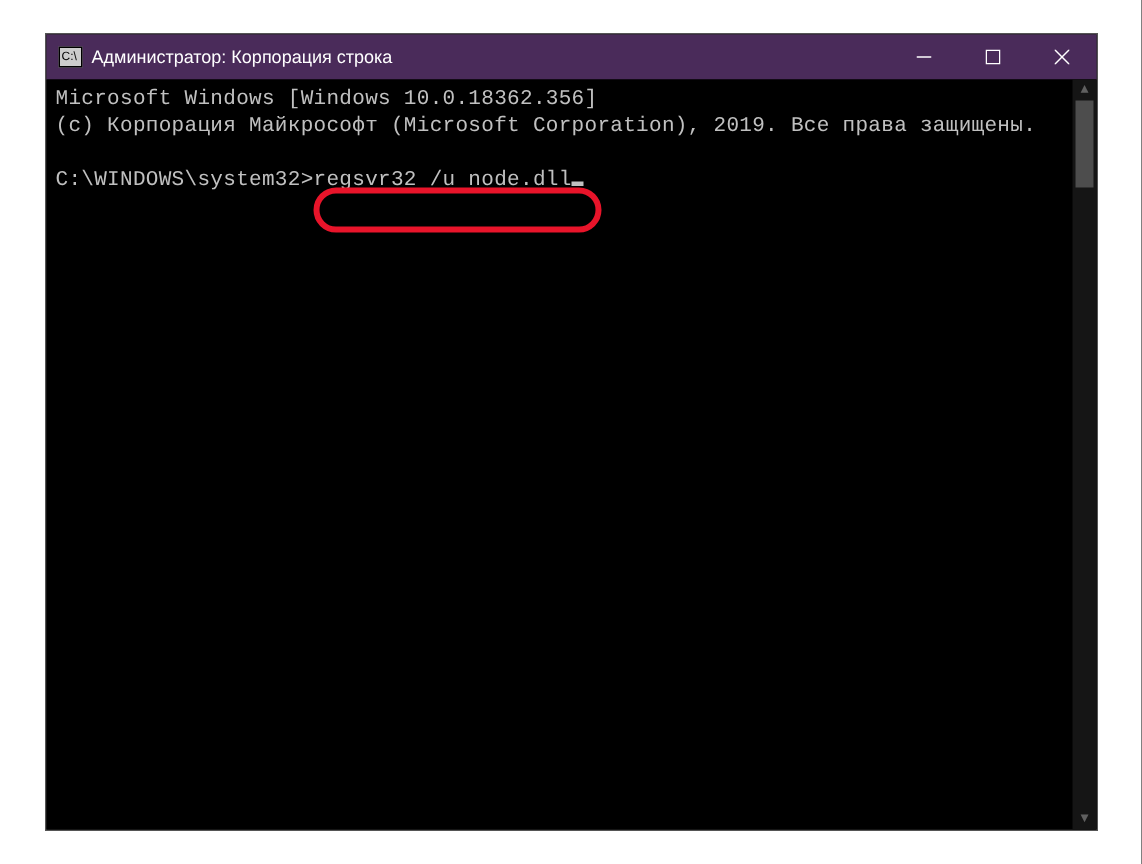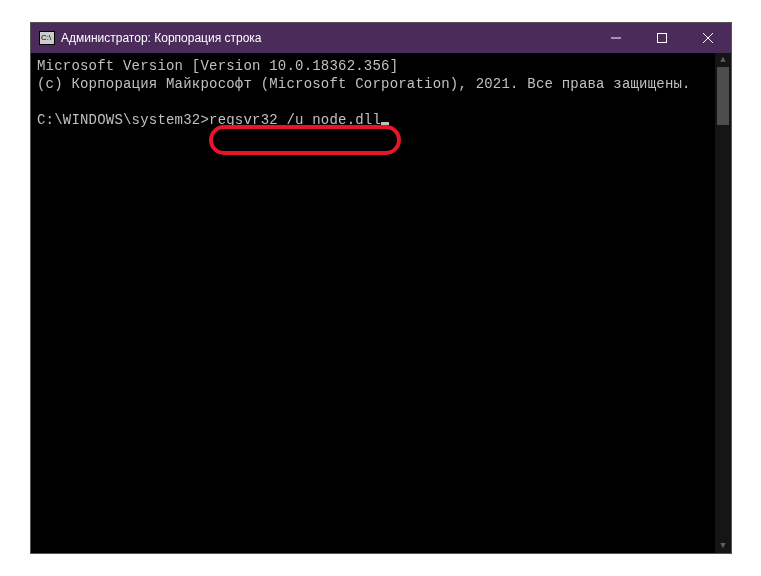--- a/index.html
+++ b/index.html
@@ -142,22 +142,22 @@
       </div>
       <div class="tbtn">
         <svg width="10" height="10" viewBox="0 0 10 10">
             <line x1="0" y1="0" x2="10" y2="10" stroke="#fff" stroke-width="1"></line>
             <line x1="10" y1="0" x2="0" y2="10" stroke="#fff" stroke-width="1"></line>
           </svg>
       </div>
     </div>
   </div>
   <div class="console-area">
-    <div class="console"><span>Microsoft Version [Version 10.0.18362.356]</span>
-<span>(c) Корпорация Майкрософт (Microsoft Corporation), 2021. Все права защищены.</span>
+    <div class="console"><span>Microsoft Windows [Windows 10.0.18362.356]</span>
+<span>(c) Корпорация Майкрософт (Microsoft Corporation), 2019. Все права защищены.</span>
 
 <span class="prompt-line"><span>C:\WINDOWS\system32&gt;</span><span>regsvr32 /u node.dll</span><span class="cursor"></span></span></div>
     <div class="scrollbar">
       <div class="scroll-arrow up">▲</div>
       <div class="scroll-thumb"></div>
       <div class="scroll-arrow down">▼</div>
     </div>
   </div>
 </div>
 

